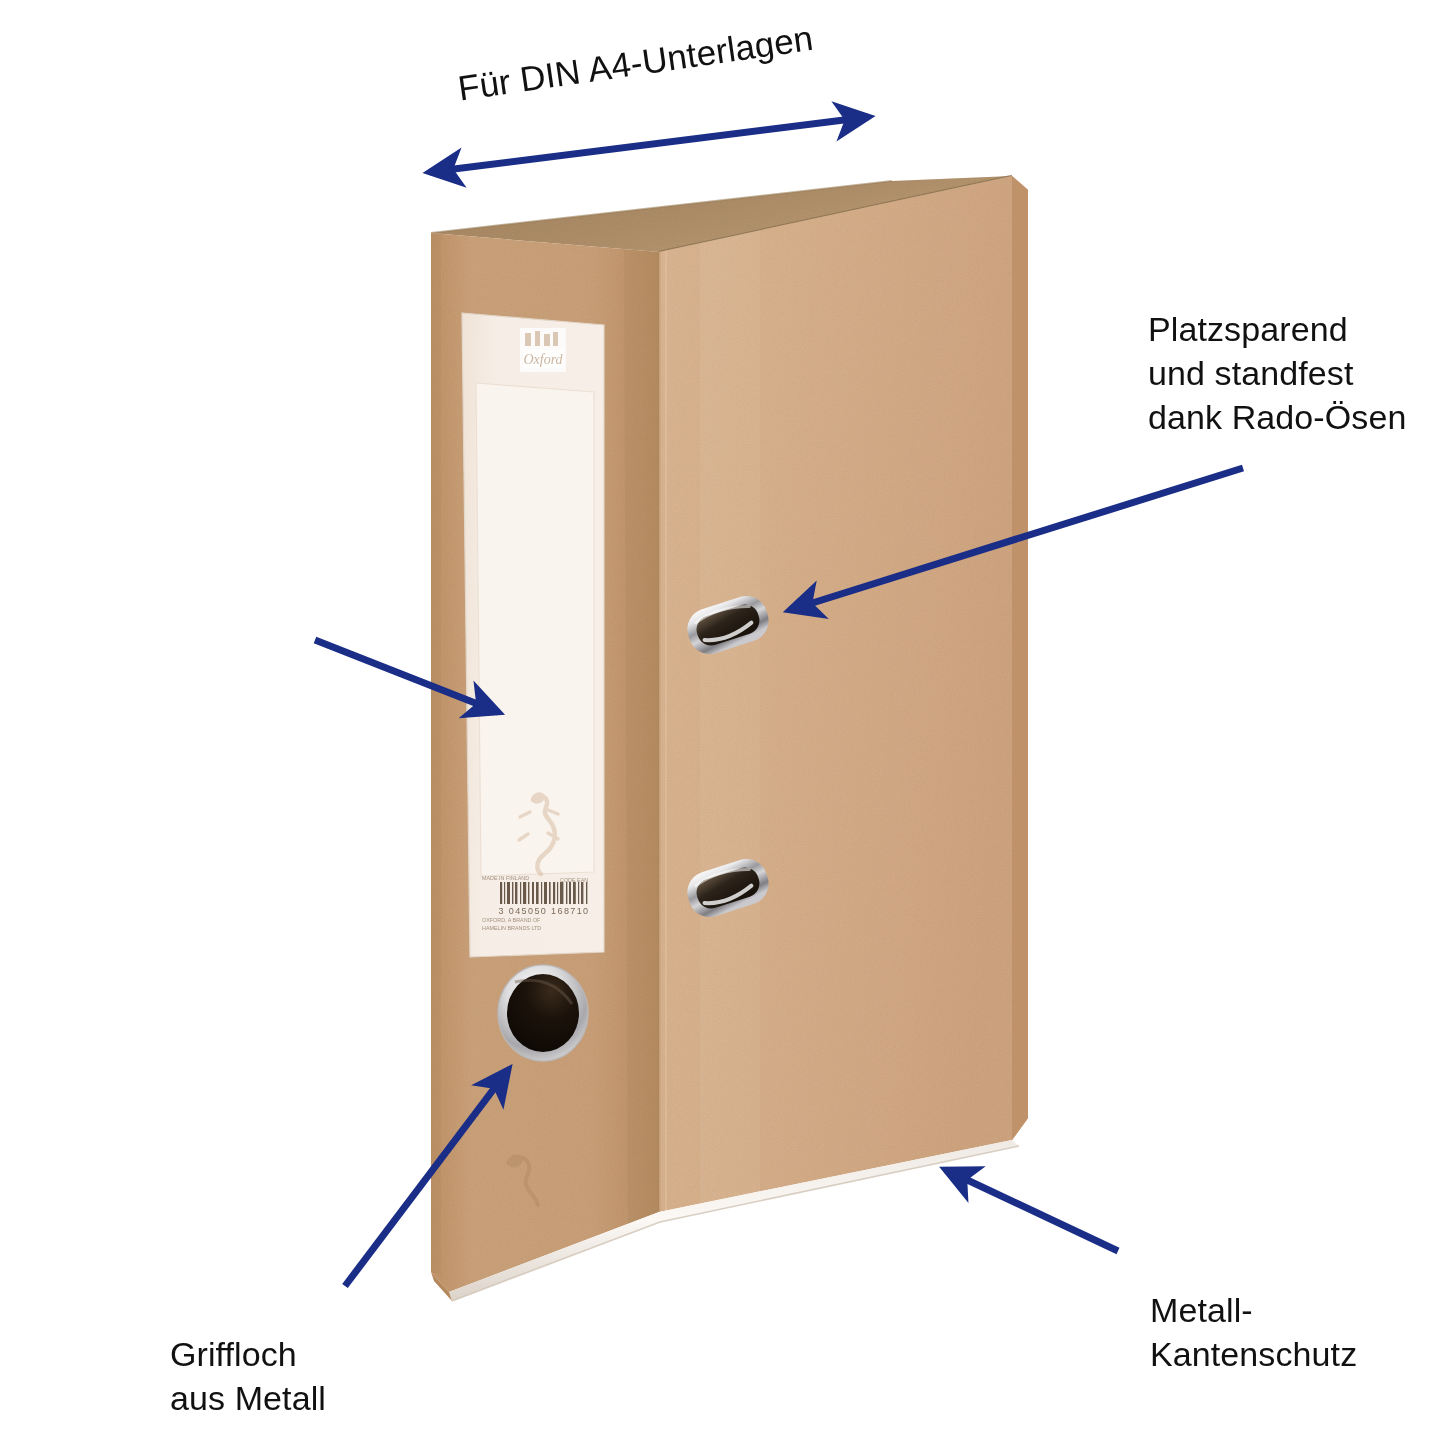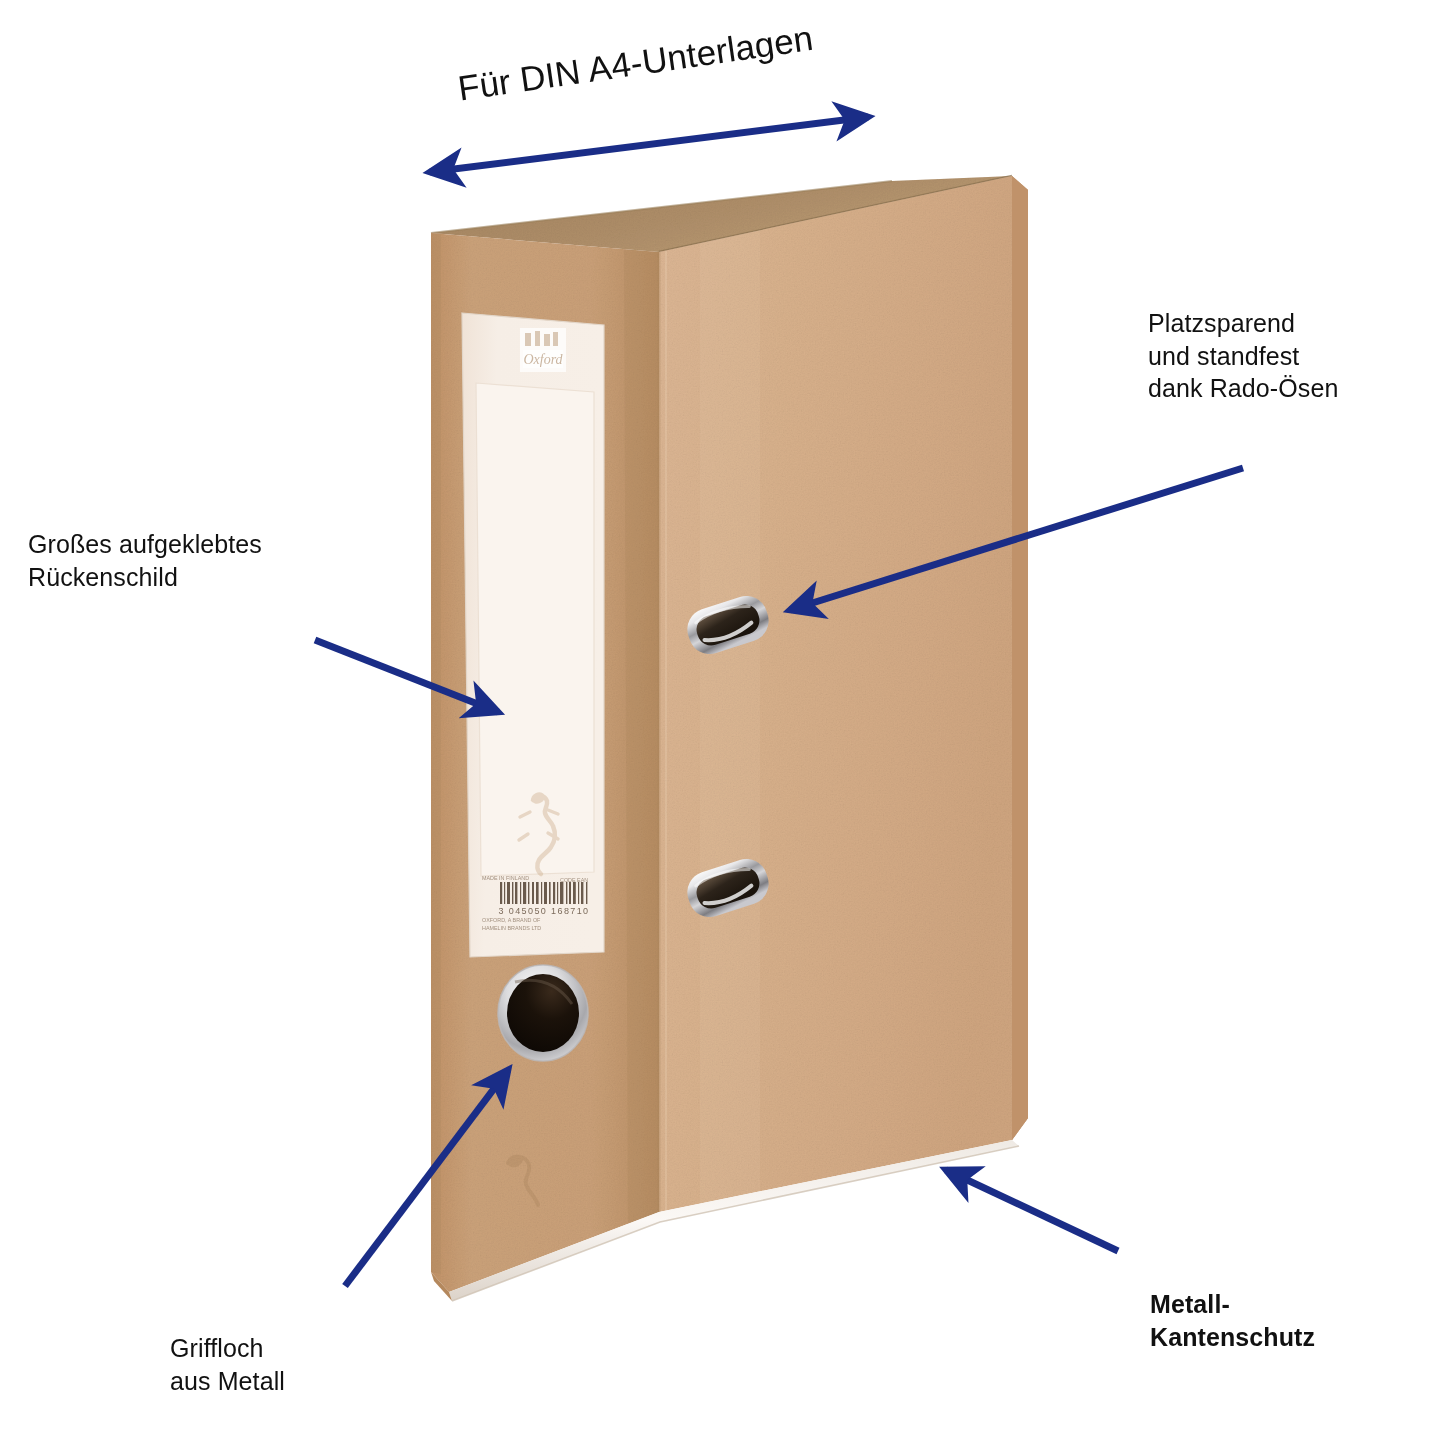--- a/index.html
+++ b/index.html
@@ -17,21 +17,21 @@
     width: 1445px;
     height: 1445px;
     background: #ffffff;
     overflow: hidden;
   }
 
   
   .callout {
     position: absolute;
     color: #111111;
-    font-size: 25px;
+    font-size: 34px;
     line-height: 1.30;
     letter-spacing: 0.1px;
     white-space: pre-line;
     font-weight: 400;
   }
   #callout-top {
     left: 455px;
     top: 66px;
     transform: rotate(-8.2deg);
     transform-origin: left top;
@@ -45,21 +45,20 @@
     left: 28px;
     top: 528px;
   }
   #callout-bottom-left {
     left: 170px;
     top: 1332px;
   }
   #callout-bottom-right {
     left: 1150px;
     top: 1288px;
-    font-weight: bold;
   }
 
   
   #arrows, #binder {
     position: absolute;
     left: 0;
     top: 0;
     width: 1445px;
     height: 1445px;
   }
@@ -304,22 +303,20 @@
 
     <line x1="1118" y1="1251" x2="946" y2="1170" stroke="#1a2d87" stroke-width="7" marker-end="url(#arrowHead)"></line>
   </svg>
 
   <div class="callout" id="callout-top">Für DIN A4-Unterlagen</div>
 
   <div class="callout" id="callout-right-top">Platzsparend
 und standfest
 dank Rado-Ösen</div>
 
-  <div class="callout" id="callout-left">Großes aufgeklebtes
-Rückenschild</div>
 
   <div class="callout" id="callout-bottom-left">Griffloch
 aus Metall</div>
 
   <div class="callout" id="callout-bottom-right">Metall-
 Kantenschutz</div>
 
 </div>
 
 </body></html>

